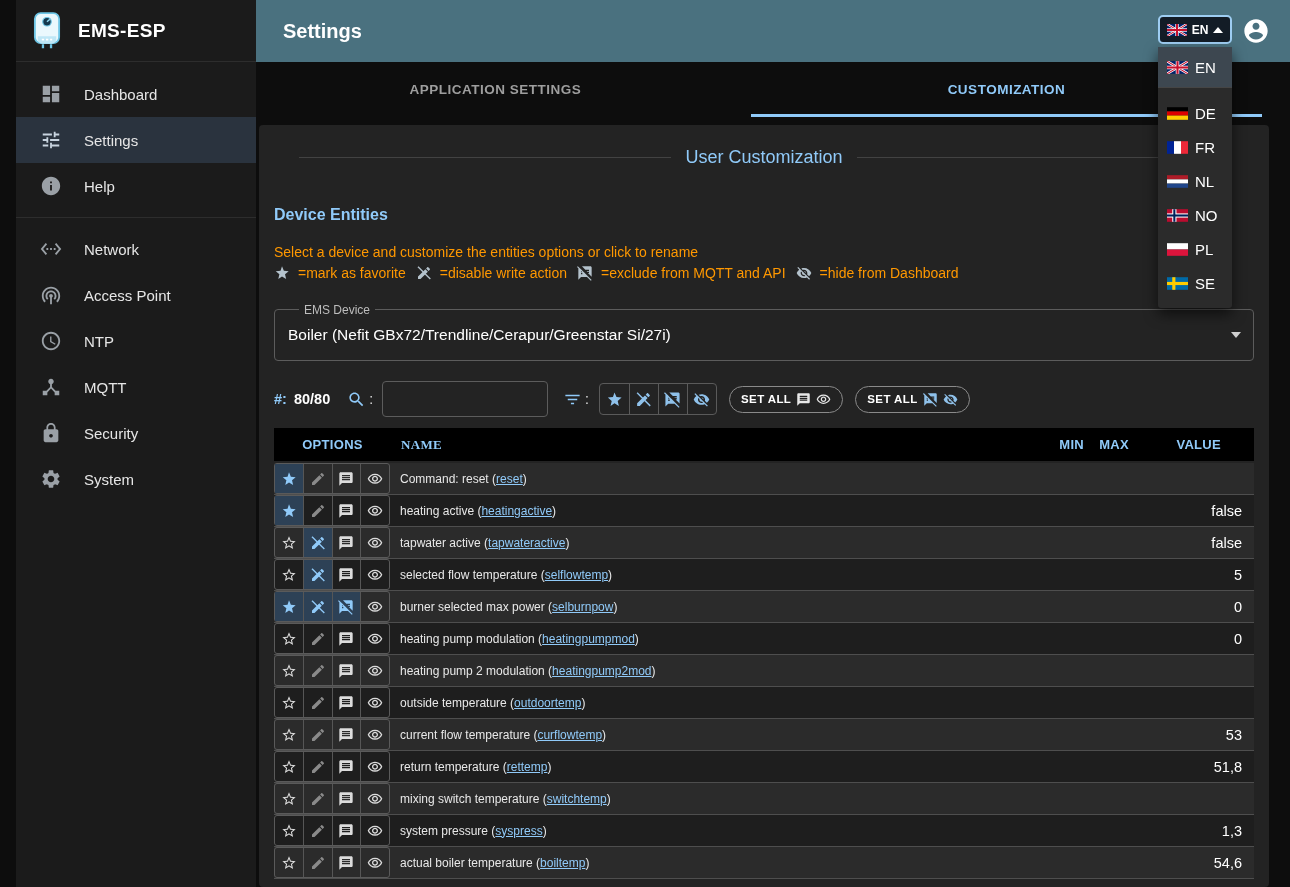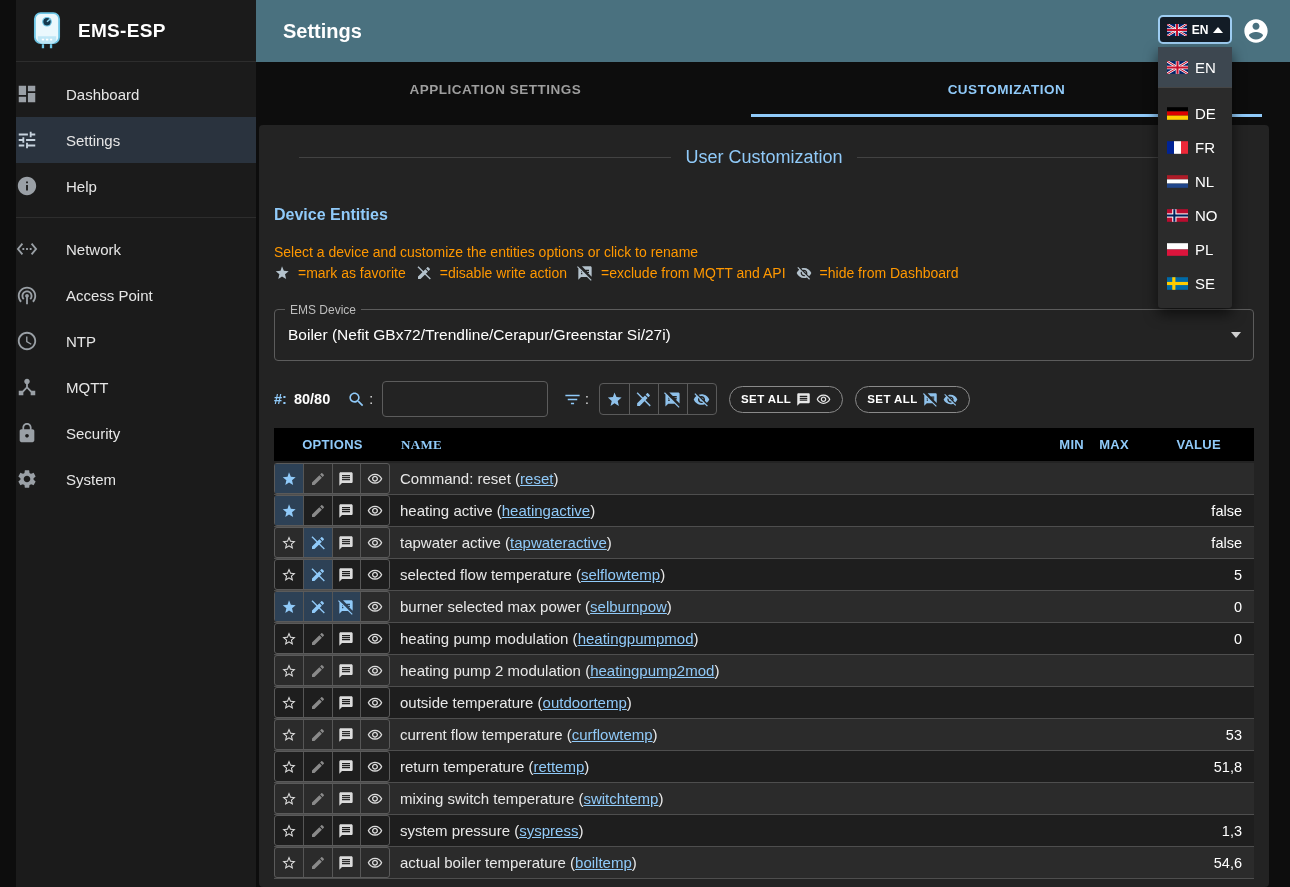--- a/index.html
+++ b/index.html
@@ -7,21 +7,21 @@
     font-family:"Liberation Sans", sans-serif; color:#e0e0e0; position:relative; }
   .icon { display:inline-flex; line-height:0; }
   .icon svg { width:1em; height:1em; fill:currentColor; }
 
   
   .sidebar { position:absolute; left:16px; top:0; width:240px; height:887px; background:#1b1b1b; z-index:5; }
   .logo-row { height:62px; display:flex; align-items:center; padding-left:16px; gap:16px; border-bottom:1px solid #2d2d2d; }
   .logo-icon svg { width:30px; height:40px; }
   .app-name { font-size:19px; font-weight:700; color:#fff; letter-spacing:.3px; }
   .side-list { padding-top:9px; }
-  .side-item { height:46px; display:flex; align-items:center; gap:28px; cursor:pointer; }
+  .side-item { height:46px; display:flex; align-items:center; padding-left:24px; gap:22px; cursor:pointer; }
   .side-item .icon { font-size:22px; color:#9aa0a6; }
   .side-item.active { background:#2a333e; }
   .side-item.active .icon { color:#c7d3de; }
   .side-label { font-size:15px; color:#e6e6e6; }
   .side-divider { height:1px; background:#2d2d2d; margin:8px 0; }
 
   
   .topbar { position:absolute; left:240px; top:0; width:1050px; height:62px; background:var(--topbar,#4a717f); }
   .topbar-title { position:absolute; left:43px; top:50%; transform:translateY(-50%); font-size:20px; font-weight:700; color:#fff; }
   .lang-button { position:absolute; left:918px; top:15px; width:74px; height:29px; border:2px solid #9ecdf2; border-radius:5px;
@@ -46,21 +46,21 @@
   .heading-line { flex:1; height:1px; background:#424242; }
   .page-heading { color:var(--accent,#90caf9); font-size:18px; }
 
   .section-title { margin:38px 15px 0; color:var(--accent,#90caf9); font-size:16px; font-weight:700; }
   .instruction { margin:20px 15px 0; color:var(--warn,#ff9800); font-size:14px; }
   .legend-row { margin:5px 15px 0; display:flex; align-items:center; gap:10px; color:var(--warn,#ff9800); font-size:14px; }
   .legend-item { display:flex; align-items:center; gap:8px; }
   .legend-item .icon { font-size:16px; color:#b4c2cc; }
 
   .select-box { position:relative; margin:28px 15px 0; height:52px; border:1px solid #5c5c5c; border-radius:4px; cursor:pointer; }
-  .select-label { position:absolute; top:-7px; left:10px; background:#232323; padding:0 5px; font-size:12px; color:#bdbdbd; }
+  .select-label { position:absolute; top:-7px; left:24px; background:#232323; padding:0 5px; font-size:12px; color:#bdbdbd; }
   .select-value { line-height:50px; padding-left:13px; font-size:15.5px; color:#fff; white-space:nowrap; }
   .select-caret { position:absolute; right:12px; top:22px; width:0; height:0; border-left:5px solid transparent;
     border-right:5px solid transparent; border-top:6px solid #cfcfcf; }
 
   .filter-row { margin:20px 15px 0; height:36px; display:flex; align-items:center; }
   .count-prefix { color:var(--accent,#90caf9); font-weight:700; font-size:14.5px; }
   .count-value { color:#fff; font-weight:700; font-size:14.5px; margin-left:7px; }
   .search-icon-wrap { margin-left:17px; color:var(--accent,#90caf9); font-size:19px; }
   .filter-icon-wrap { margin-left:15px; color:var(--accent,#90caf9); font-size:19px; }
   .colon { color:#e0e0e0; font-size:14px; margin-left:3px; }
@@ -85,21 +85,21 @@
   .col-max { width:45px; text-align:right; }
   .col-value { width:125px; text-align:right; padding-right:33px; }
   .trow { height:32px; display:flex; align-items:stretch; border-bottom:1px solid #4e4e4e; }
   .trow.odd  { background:#2b2b2b; }
   .trow.even { background:#1e1e1e; }
   .opts { width:116px; display:flex; border:1px solid #5a5a5a; border-radius:3px; }
   .opt-cell { flex:1; display:flex; align-items:center; justify-content:center; font-size:16px; cursor:pointer; }
   .opt-cell + .opt-cell { border-left:1px solid #565656; }
   .opt-cell.active { background:var(--optbg,#2d4156); }
   .c-accent { color:var(--accent,#90caf9); } .c-white { color:#dcdcdc; } .c-dim { color:#8a8a8a; }
-  .name-cell { flex:1; padding-left:10px; font-size:15px; color:#e8e8e8; white-space:nowrap; display:flex; align-items:center; }
+  .name-cell { flex:1; padding-left:10px; font-size:12px; color:#e8e8e8; white-space:nowrap; display:flex; align-items:center; }
   .name-link { color:var(--accent,#90caf9); text-decoration:underline; cursor:pointer; }
   .min-cell { width:45px; } .max-cell { width:45px; }
   .value-cell { width:125px; text-align:right; padding-right:12px; font-size:14.5px; color:#fff; display:flex; align-items:center; justify-content:flex-end; }
 
   
   .lang-menu { position:absolute; left:1158px; top:47px; width:74px; background:#2b2b2b; border-radius:0 0 3px 3px;
     box-shadow:0 6px 14px rgba(0,0,0,.6); z-index:60; padding-bottom:8px; }
   .menu-item { height:34px; display:flex; align-items:center; padding-left:9px; gap:7px; font-size:15px; font-weight:500; color:#fff; cursor:pointer; }
   .menu-item.selected { height:40px; background:rgba(144,202,249,.18); }
   .menu-divider { height:1px; background:#454545; margin:0 0 8px; }

